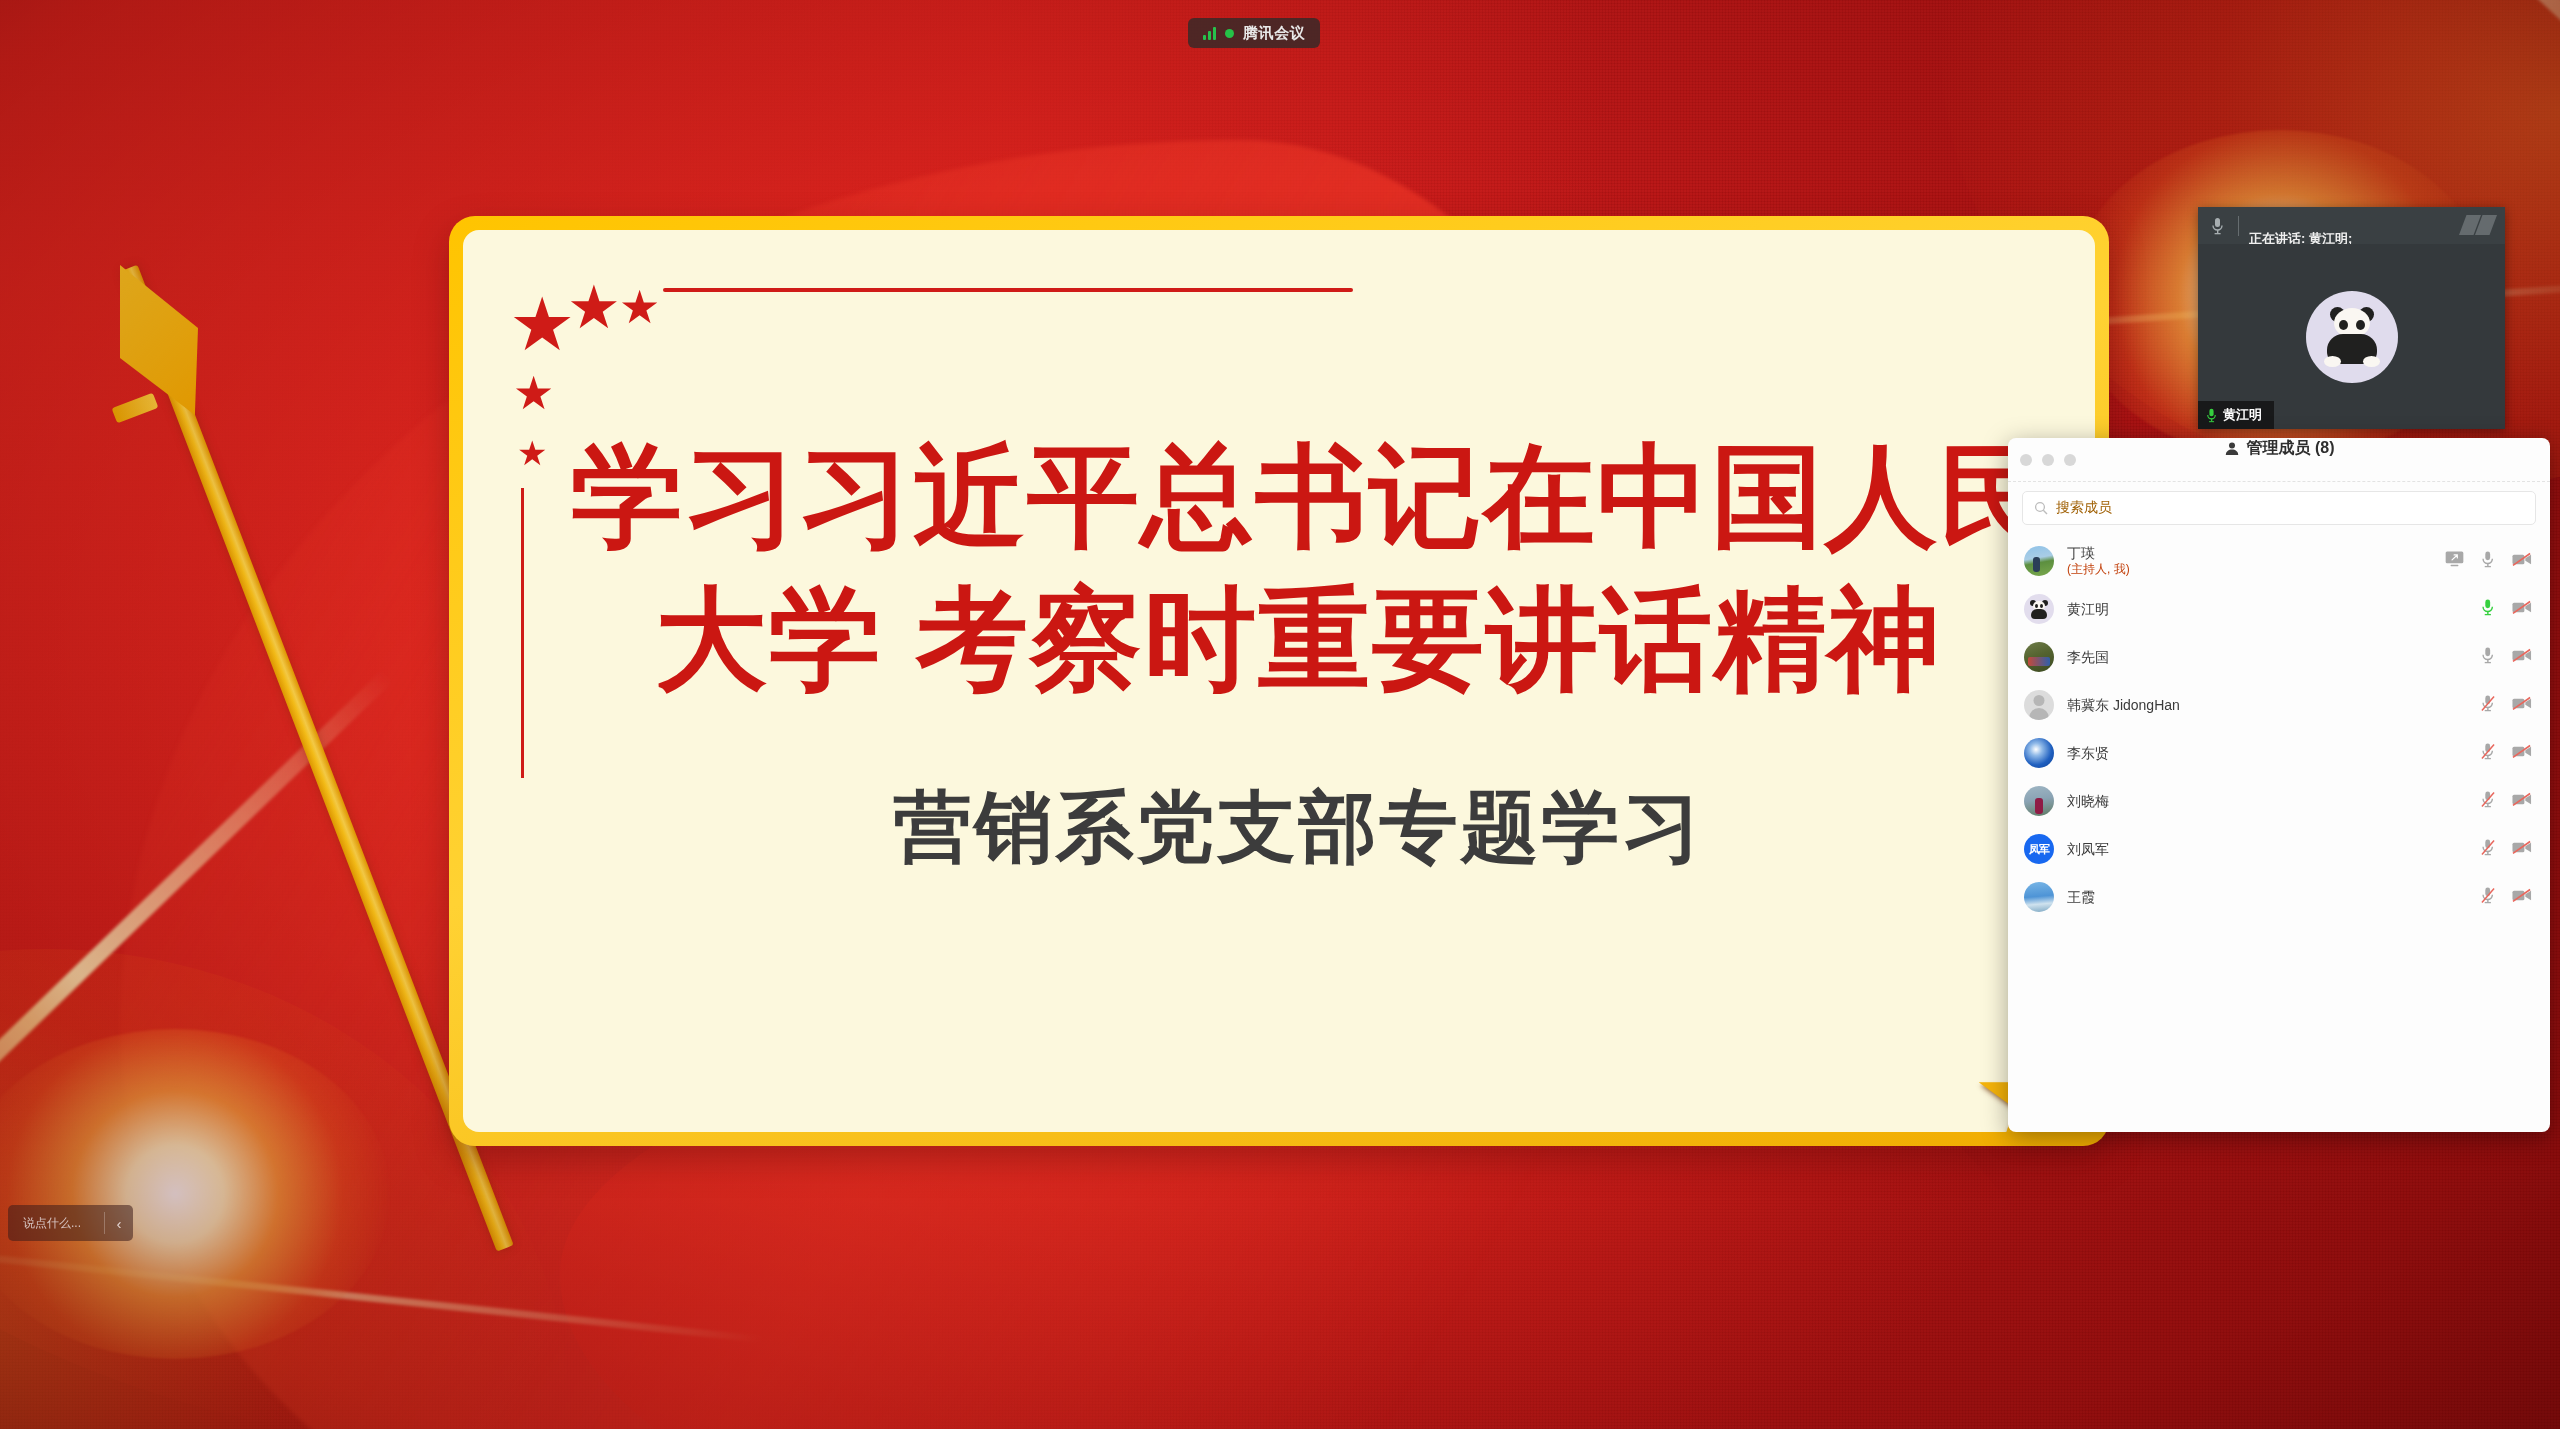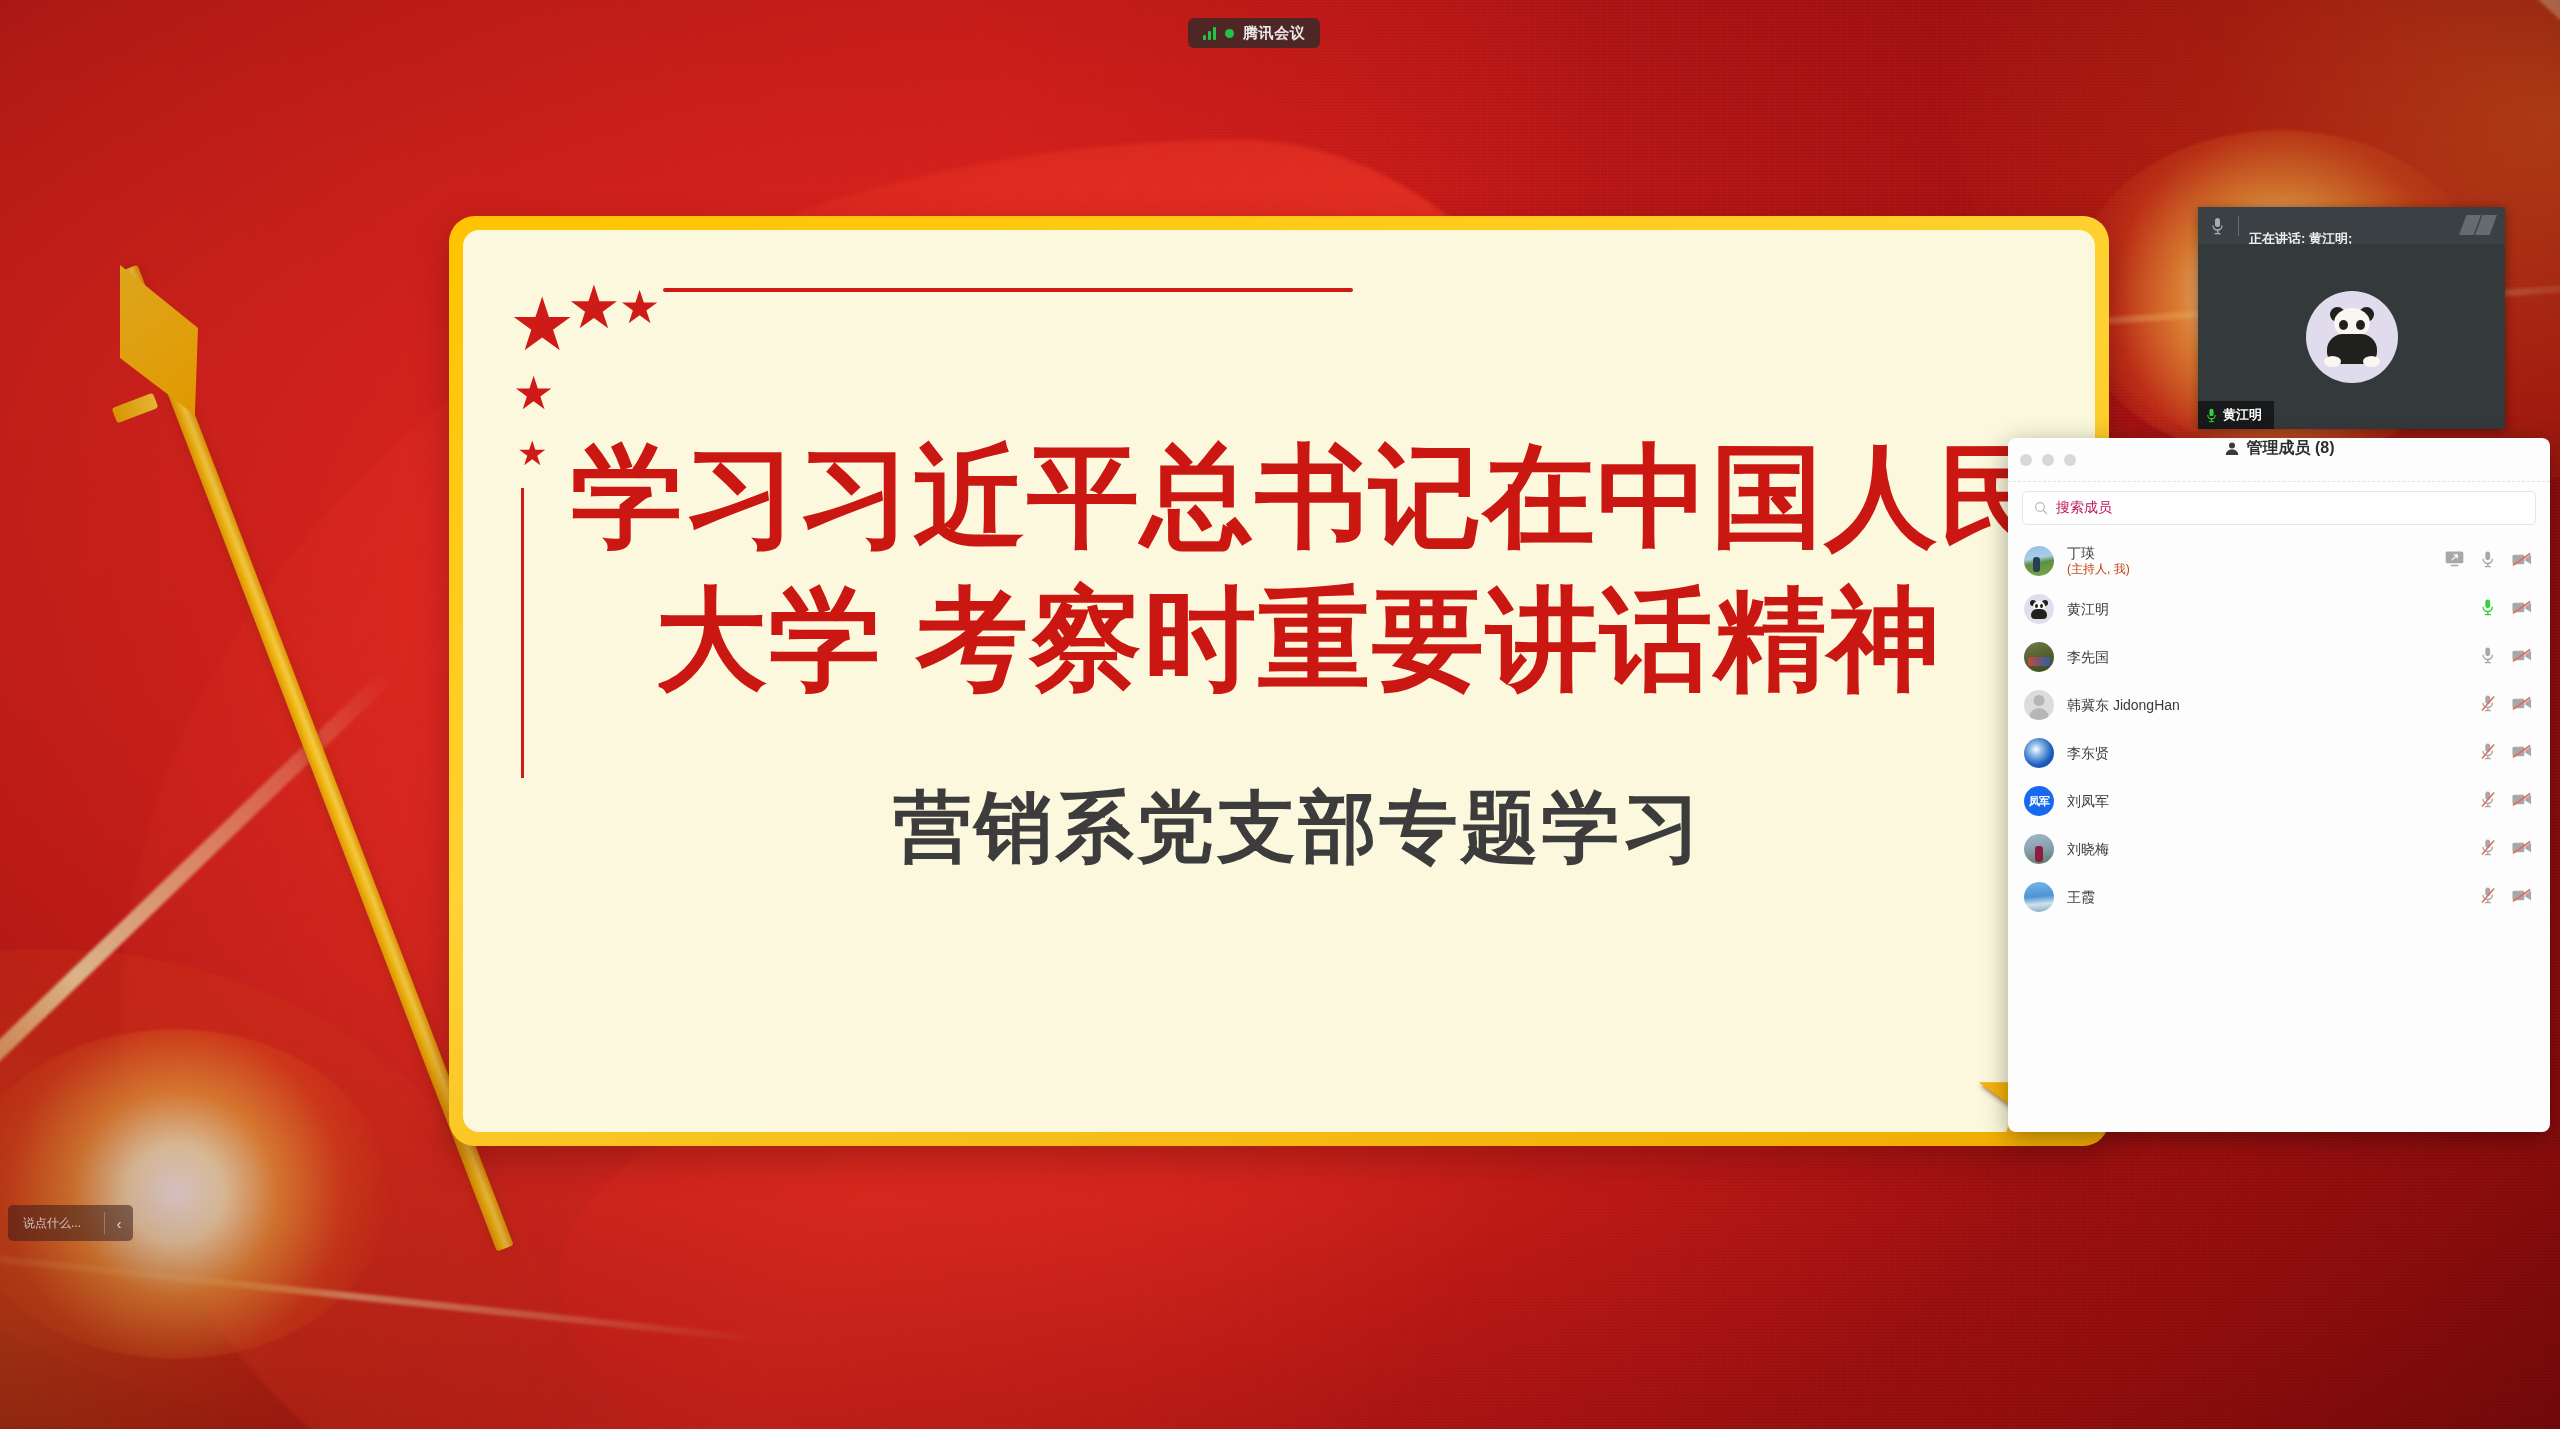--- a/index.html
+++ b/index.html
@@ -197,21 +197,21 @@
   .p-head{ height:44px; position:relative; display:flex; align-items:flex-start; justify-content:center;
            border-bottom:1px dashed #e3e3e3; }
   .lights{ position:absolute; left:12px; top:16px; display:flex; gap:10px; }
   .lights i{ width:12px; height:12px; border-radius:50%; background:#d8d8d8; display:block; }
   .p-title{ display:flex; align-items:center; gap:7px; color:#2e2e2e; font-size:16px; font-weight:700; }
   .p-search{ padding:9px 14px 10px; }
   .search-box{
     height:34px; border:1px solid #e6e6e6; border-radius:5px; display:flex; align-items:center;
     gap:8px; padding:0 11px; background:#fff;
   }
-  .search-ph{ color:#be185d; font-size:14px; }
+  .search-ph{ color:#a16207; font-size:14px; }
   .p-list{ flex:1; overflow:hidden; padding-top:2px; }
   .row{ height:48px; display:flex; align-items:center; padding:0 18px 0 16px; }
   .av{ width:30px; height:30px; border-radius:50%; flex:none; overflow:hidden; position:relative; }
   .r-text{ margin-left:13px; flex:1; min-width:0; }
   .r-name{ color:#3b3b3b; font-size:14px; line-height:1.15; }
   .r-sub{ color:#c2410c; font-size:12px; line-height:1.3; margin-top:1px; }
   .r-icons{ display:flex; align-items:center; gap:17px; }
   .p-foot{ height:58px; display:flex; align-items:center; justify-content:flex-end; gap:11px; padding:0 18px 4px 0; }
   .btn{
     height:27px; padding:0 13px; border:1px solid #e2e2e2; border-radius:4px; background:#fff;
@@ -489,43 +489,43 @@
                 <line x1="1" y1="17" x2="14" y2="2" stroke="#e8665c" stroke-width="1.6"></line>
               </svg></span>
             <span><svg width="20" height="15" viewBox="0 0 21 15">
                 <rect x="0.5" y="2.5" width="12.5" height="10" rx="1.6" fill="#a8a8a8"></rect>
                 <path d="M14 6.2 L20 2.6 V12.4 L14 8.8 Z" fill="#a8a8a8"></path>
                 <line x1="1" y1="13.6" x2="19" y2="1.2" stroke="#e8665c" stroke-width="1.7"></line>
               </svg></span>
           </div>
         </div>
         <div class="row">
+          <div class="av av-photo4"></div>
+          <div class="r-text">
+            <div class="r-name">刘晓梅</div>
+          </div>
+          <div class="r-icons">
+            <span><svg width="14" height="19" viewBox="0 0 15 19">
+                <rect x="4.6" y="1" width="5.2" height="9.2" rx="2.6" fill="#a8a8a8"></rect>
+                <path d="M2.2 8.8a5 5 0 0 0 10 0" stroke="#a8a8a8" stroke-width="1.5" fill="none"></path>
+                <rect x="6.6" y="13.4" width="1.5" height="3.1" fill="#a8a8a8"></rect>
+                <rect x="4" y="16.4" width="6.6" height="1.4" fill="#a8a8a8"></rect>
+                <line x1="1" y1="17" x2="14" y2="2" stroke="#e8665c" stroke-width="1.6"></line>
+              </svg></span>
+            <span><svg width="20" height="15" viewBox="0 0 21 15">
+                <rect x="0.5" y="2.5" width="12.5" height="10" rx="1.6" fill="#a8a8a8"></rect>
+                <path d="M14 6.2 L20 2.6 V12.4 L14 8.8 Z" fill="#a8a8a8"></path>
+                <line x1="1" y1="13.6" x2="19" y2="1.2" stroke="#e8665c" stroke-width="1.7"></line>
+              </svg></span>
+          </div>
+        </div>
+        <div class="row">
           <div class="av av-initial">凤军</div>
           <div class="r-text">
             <div class="r-name">刘凤军</div>
-          </div>
-          <div class="r-icons">
-            <span><svg width="14" height="19" viewBox="0 0 15 19">
-                <rect x="4.6" y="1" width="5.2" height="9.2" rx="2.6" fill="#a8a8a8"></rect>
-                <path d="M2.2 8.8a5 5 0 0 0 10 0" stroke="#a8a8a8" stroke-width="1.5" fill="none"></path>
-                <rect x="6.6" y="13.4" width="1.5" height="3.1" fill="#a8a8a8"></rect>
-                <rect x="4" y="16.4" width="6.6" height="1.4" fill="#a8a8a8"></rect>
-                <line x1="1" y1="17" x2="14" y2="2" stroke="#e8665c" stroke-width="1.6"></line>
-              </svg></span>
-            <span><svg width="20" height="15" viewBox="0 0 21 15">
-                <rect x="0.5" y="2.5" width="12.5" height="10" rx="1.6" fill="#a8a8a8"></rect>
-                <path d="M14 6.2 L20 2.6 V12.4 L14 8.8 Z" fill="#a8a8a8"></path>
-                <line x1="1" y1="13.6" x2="19" y2="1.2" stroke="#e8665c" stroke-width="1.7"></line>
-              </svg></span>
-          </div>
-        </div>
-        <div class="row">
-          <div class="av av-photo4"></div>
-          <div class="r-text">
-            <div class="r-name">刘晓梅</div>
           </div>
           <div class="r-icons">
             <span><svg width="14" height="19" viewBox="0 0 15 19">
                 <rect x="4.6" y="1" width="5.2" height="9.2" rx="2.6" fill="#a8a8a8"></rect>
                 <path d="M2.2 8.8a5 5 0 0 0 10 0" stroke="#a8a8a8" stroke-width="1.5" fill="none"></path>
                 <rect x="6.6" y="13.4" width="1.5" height="3.1" fill="#a8a8a8"></rect>
                 <rect x="4" y="16.4" width="6.6" height="1.4" fill="#a8a8a8"></rect>
                 <line x1="1" y1="17" x2="14" y2="2" stroke="#e8665c" stroke-width="1.6"></line>
               </svg></span>
             <span><svg width="20" height="15" viewBox="0 0 21 15">

